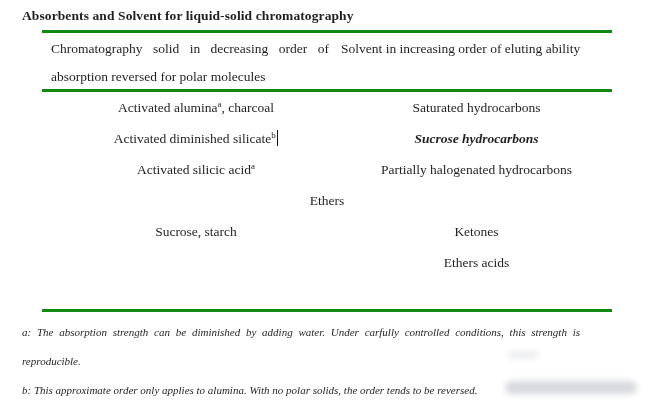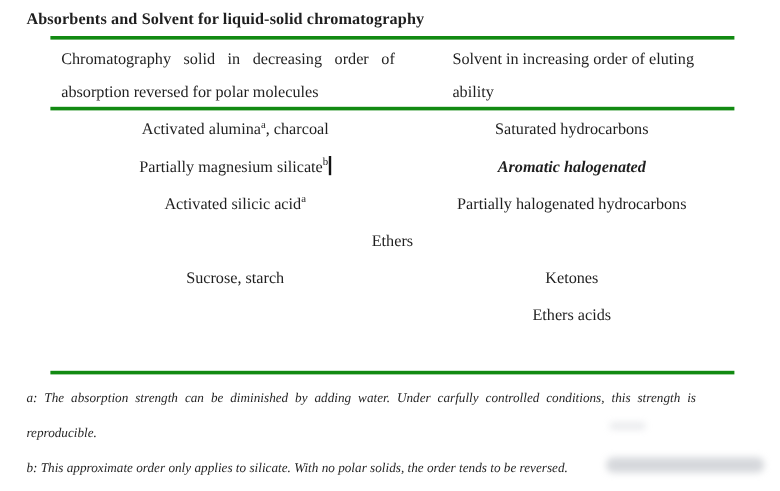--- a/index.html
+++ b/index.html
@@ -47,21 +47,20 @@
   }
   .th-left {
     box-sizing: border-box;
     width: 299px;
     padding-left: 9px;
     padding-right: 12px;
     text-align: justify;
   }
   .th-right {
     flex: 1;
-    margin-left: 36px;
   }
   .tbody {
     height: 217px;
     text-align: center;
   }
   .row {
     display: flex;
     height: 31px;
     line-height: 31px;
     font-size: 13.5px;
@@ -143,22 +142,22 @@
     <div class="rule"></div>
 
     <div class="tbody">
 
       <div class="row">
         <div class="cell-left"><span>Activated alumina</span><sup>a</sup><span>, charcoal</span></div>
         <div class="cell-right"><span>Saturated hydrocarbons</span></div>
       </div>
 
       <div class="row">
-        <div class="cell-left"><span>Partially magnesium silicate</span><sup>b</sup><span class="caret"></span></div>
-        <div class="cell-right"><span class="emph">Aromatic halogenated</span></div>
+        <div class="cell-left"><span>Activated diminished silicate</span><sup>b</sup><span class="caret"></span></div>
+        <div class="cell-right"><span class="emph">Sucrose hydrocarbons</span></div>
       </div>
 
       <div class="row">
         <div class="cell-left"><span>Activated silicic acid</span><sup>a</sup></div>
         <div class="cell-right"><span>Partially halogenated hydrocarbons</span></div>
       </div>
 
       <div class="row">
         <div class="cell-right"><span>Ethers</span></div>
       </div>
@@ -174,19 +173,19 @@
         <div class="cell-right"><span>Ethers acids</span></div>
       </div>
 
     </div>
 
     <div class="rule"></div>
   </div>
 
   <div class="footnotes">
     <div class="footnote-a">a: The absorption strength can be diminished by adding water. Under carfully controlled conditions, this strength is reproducible.</div>
-    <div class="footnote-b">b: This approximate order only applies to silicate. With no polar solids, the order tends to be reversed.</div>
+    <div class="footnote-b">b: This approximate order only applies to alumina. With no polar solids, the order tends to be reversed.</div>
   </div>
 
   <div class="watermark-smudge smudge-small"></div>
   <div class="watermark-smudge smudge-main"></div>
 
 </div>
 
 </body></html>

